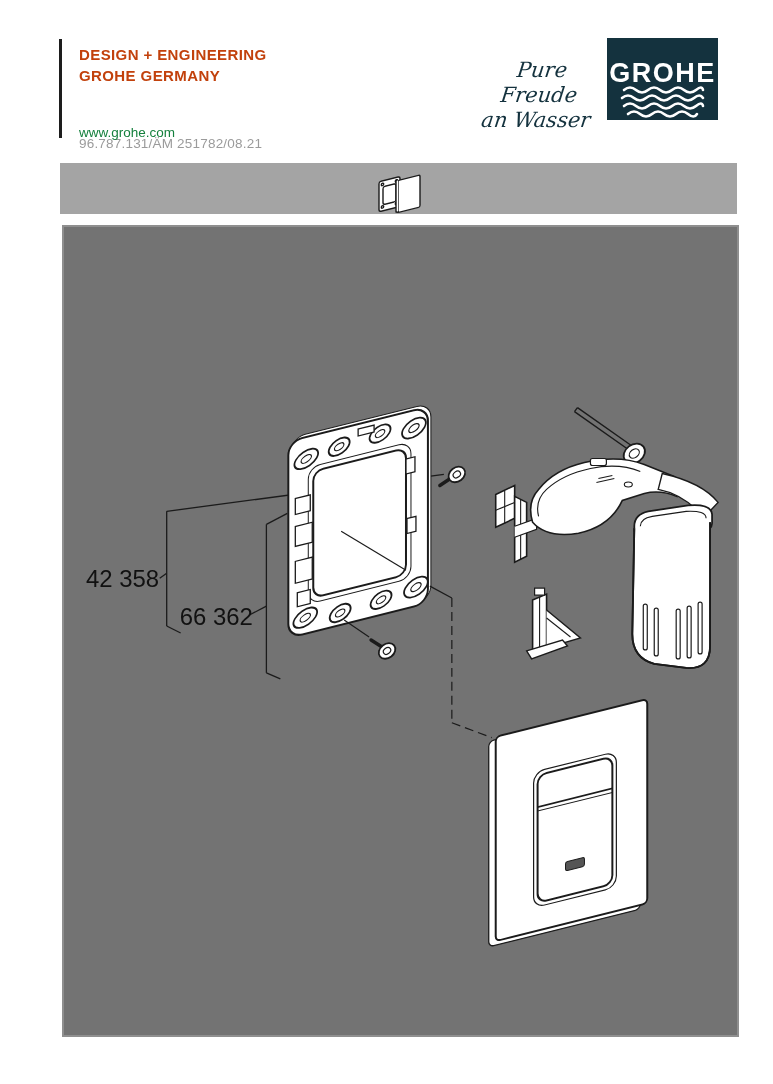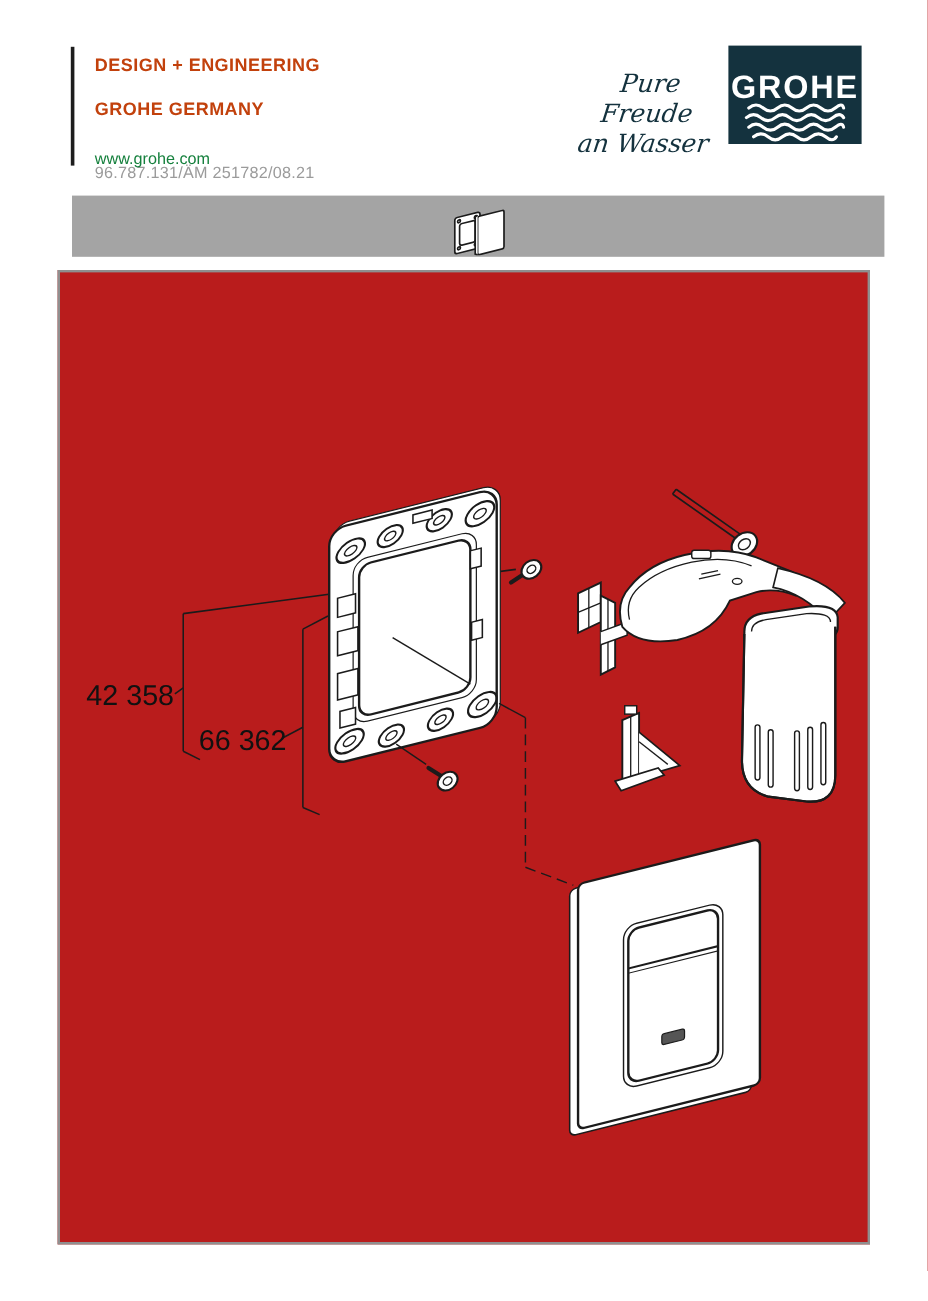--- a/index.html
+++ b/index.html
@@ -7,38 +7,38 @@
     width:773px;height:1084px;position:relative;background:#ffffff;
     font-family:"Liberation Sans",sans-serif;overflow:hidden;
   }
   
   .vrule{position:absolute;left:59px;top:39px;width:2.5px;height:99px;background:#1d1d1d;}
   .hdr-bold{
     position:absolute;left:79px;color:#c2410c;font-weight:bold;
     font-size:15px;letter-spacing:0.4px;
   }
   .hdr-line1{top:46px;}
-  .hdr-line2{top:67px;margin-top:16px;}
+  .hdr-line2{top:67px;}
   .hdr-doc{position:absolute;left:79px;top:94px;color:#9b9b9b;font-size:13.5px;letter-spacing:0.2px;margin-top:42px;}
   .hdr-web{position:absolute;left:79px;top:125px;color:#15803d;font-size:13.5px;}
   
   .tagline{
     position:absolute;left:481px;top:58px;width:116px;text-align:center;
     color:#14323e;font-family:"DejaVu Serif",serif;font-style:italic;
     font-size:21px;line-height:25px;transform:skewX(-7deg);
   }
   
   .logo{position:absolute;left:607px;top:38px;width:111px;height:82px;background:#14323e;}
   
   .banner{position:absolute;left:60px;top:163px;width:677px;height:51px;background:#a4a4a4;}
   .banner-icon{position:absolute;left:314px;top:1px;}
   
   .main-box{
-    position:absolute;left:48px;top:225px;width:673px;height:808px;
-    background:#b91c1c;border:2px solid #8f8f8f;
+    position:absolute;left:62px;top:225px;width:673px;height:808px;
+    background:#737373;border:2px solid #8f8f8f;
   }
   .main-box svg{display:block;}
   .lineart{stroke:#1b1b1b;fill:none;}
   .partlabel{
     font-family:"Liberation Sans",sans-serif;font-size:24px;fill:#111;
   }
 </style>
 </head>
 <body>
 

